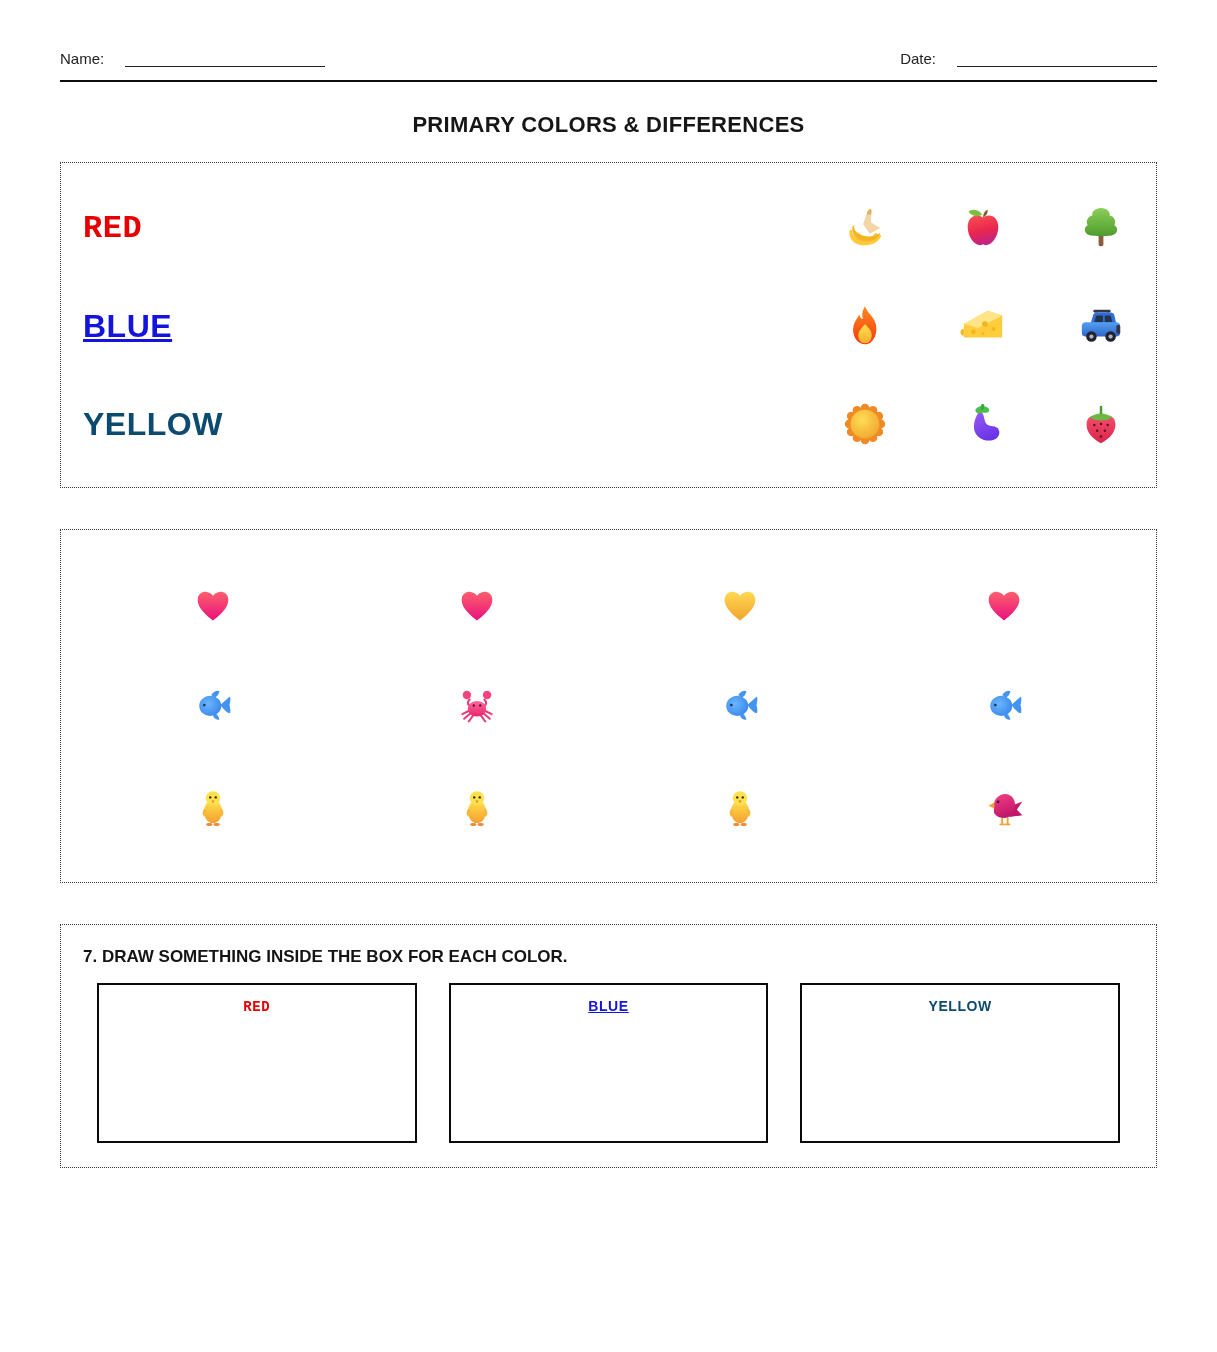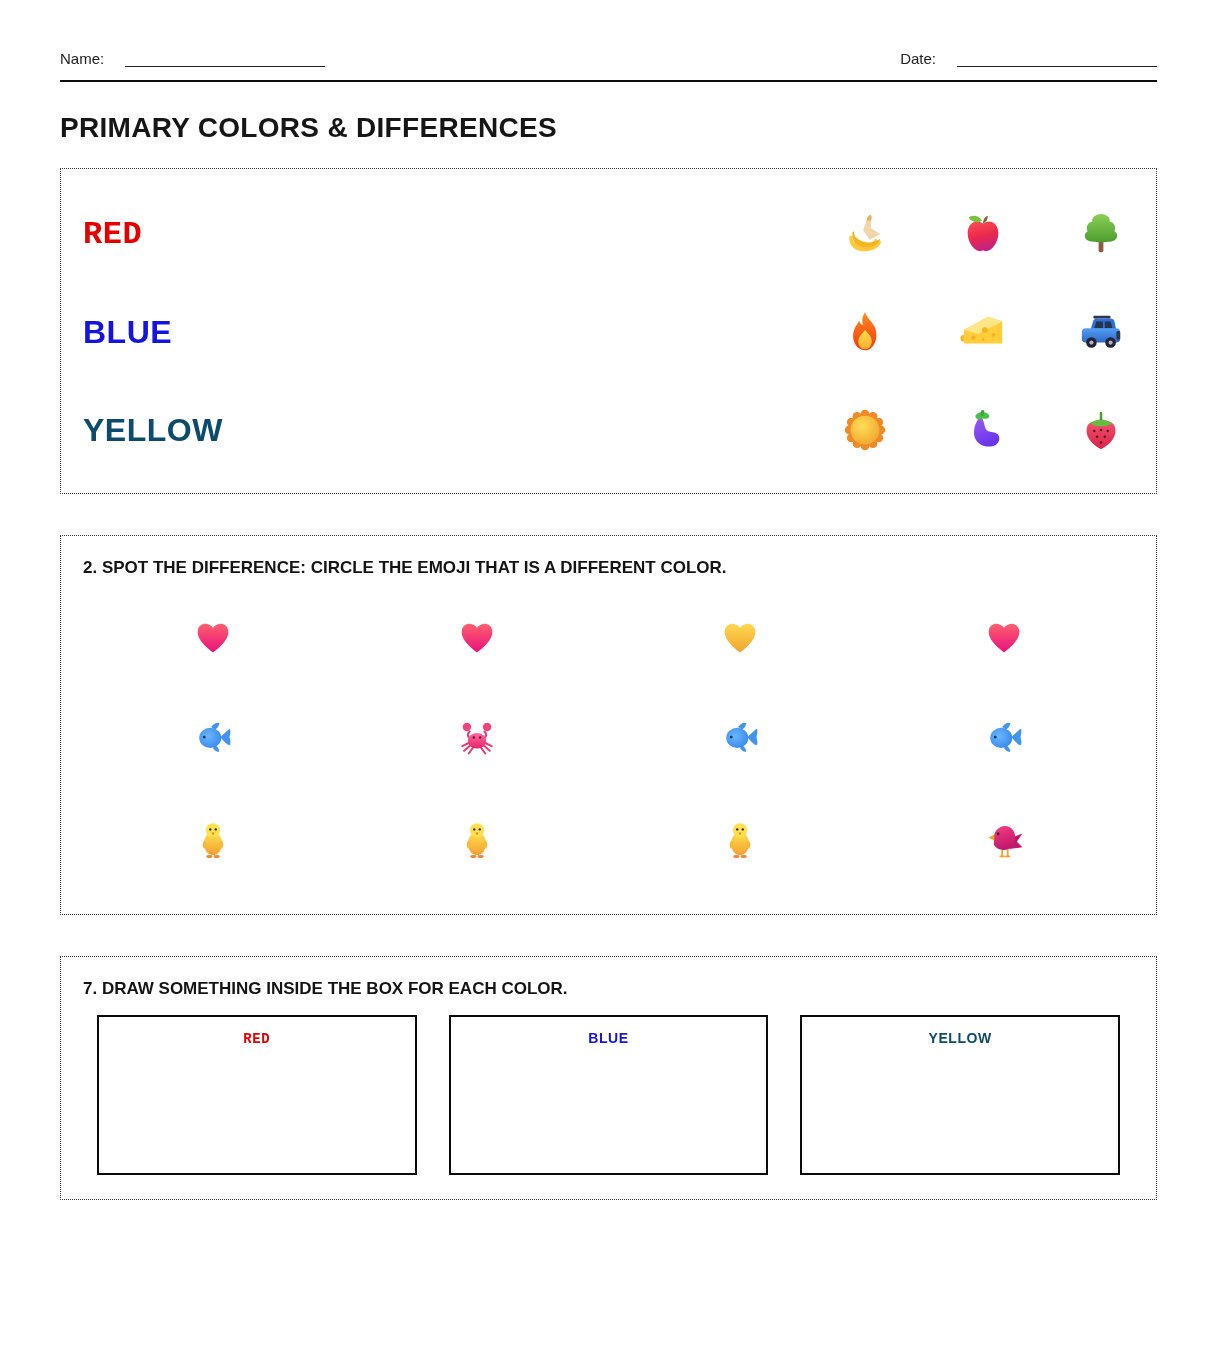--- a/index.html
+++ b/index.html
@@ -11,34 +11,34 @@
   }
   .page { padding:50px 60px 30px; }
 
   
   .top-row { display:flex; justify-content:space-between; align-items:flex-end; }
   .field { display:flex; align-items:flex-end; gap:21px; font-size:15px; color:#222; }
   .write-line { display:inline-block; width:200px; border-bottom:1.5px solid #222; height:14px; }
   .rule { border:none; border-top:2.5px solid #0d0d0d; margin:13px 0 0; }
 
   h1.title {
-    text-align:left; font-size:28px; font-weight:bold; letter-spacing:.3px;
+    text-align:center; font-size:22px; font-weight:bold; letter-spacing:.3px;
     margin:30px 0 24px; color:#161616;
   }
 
   
   .section { border:1.5px dotted #3a3a3a; padding:16px 20px 14px; margin-bottom:41px; }
   .section-heading { font-size:17px; font-weight:bold; color:#141414; margin:6px 0 4px 2px; }
 
   
   .s1-row { display:flex; align-items:center; justify-content:space-between; height:98px; padding-right:12px; }
   .color-word { font-size:32px; font-weight:bold; letter-spacing:.5px; margin-left:2px; }
   .trio { display:flex; align-items:center; gap:72px; }
   .c-red { color:#e60000;font-family:Liberation Mono, monospace; }
-  .c-blue { color:#1414dd; }
+  .c-blue { color:#1414dd;text-decoration:underline; }
   .c-yellow { color:#0c4a6e; }
 
   
   .s2-row { display:grid; grid-template-columns:repeat(4,1fr); justify-items:center; align-items:center; height:102px; }
   .s2-grid { margin-top:6px; margin-bottom:10px; }
 
   
   .boxes { display:flex; gap:32px; margin:16px 16px 10px; }
   .draw-box { flex:1; height:160px; border:2px solid #0a0a0a; text-align:center; padding-top:12px; background:#fff; }
   .box-label { font-size:14px; font-weight:bold; letter-spacing:.6px; }
@@ -320,21 +320,20 @@
         <span class="emoji-cell">
           <svg class="emoji">
               <use href="#icon-strawberry"></use>
             </svg>
         </span>
       </div>
     </div>
   </div>
 
   <div class="section">
-    <div class="section-heading">2. SPOT THE DIFFERENCE: CIRCLE THE EMOJI THAT IS A DIFFERENT COLOR.</div>
 
     <div class="s2-grid">
       <div class="s2-row">
         <span class="emoji-cell">
           <svg class="emoji-s2">
               <use href="#icon-heart-red"></use>
             </svg>
         </span>
         <span class="emoji-cell">
           <svg class="emoji-s2">

